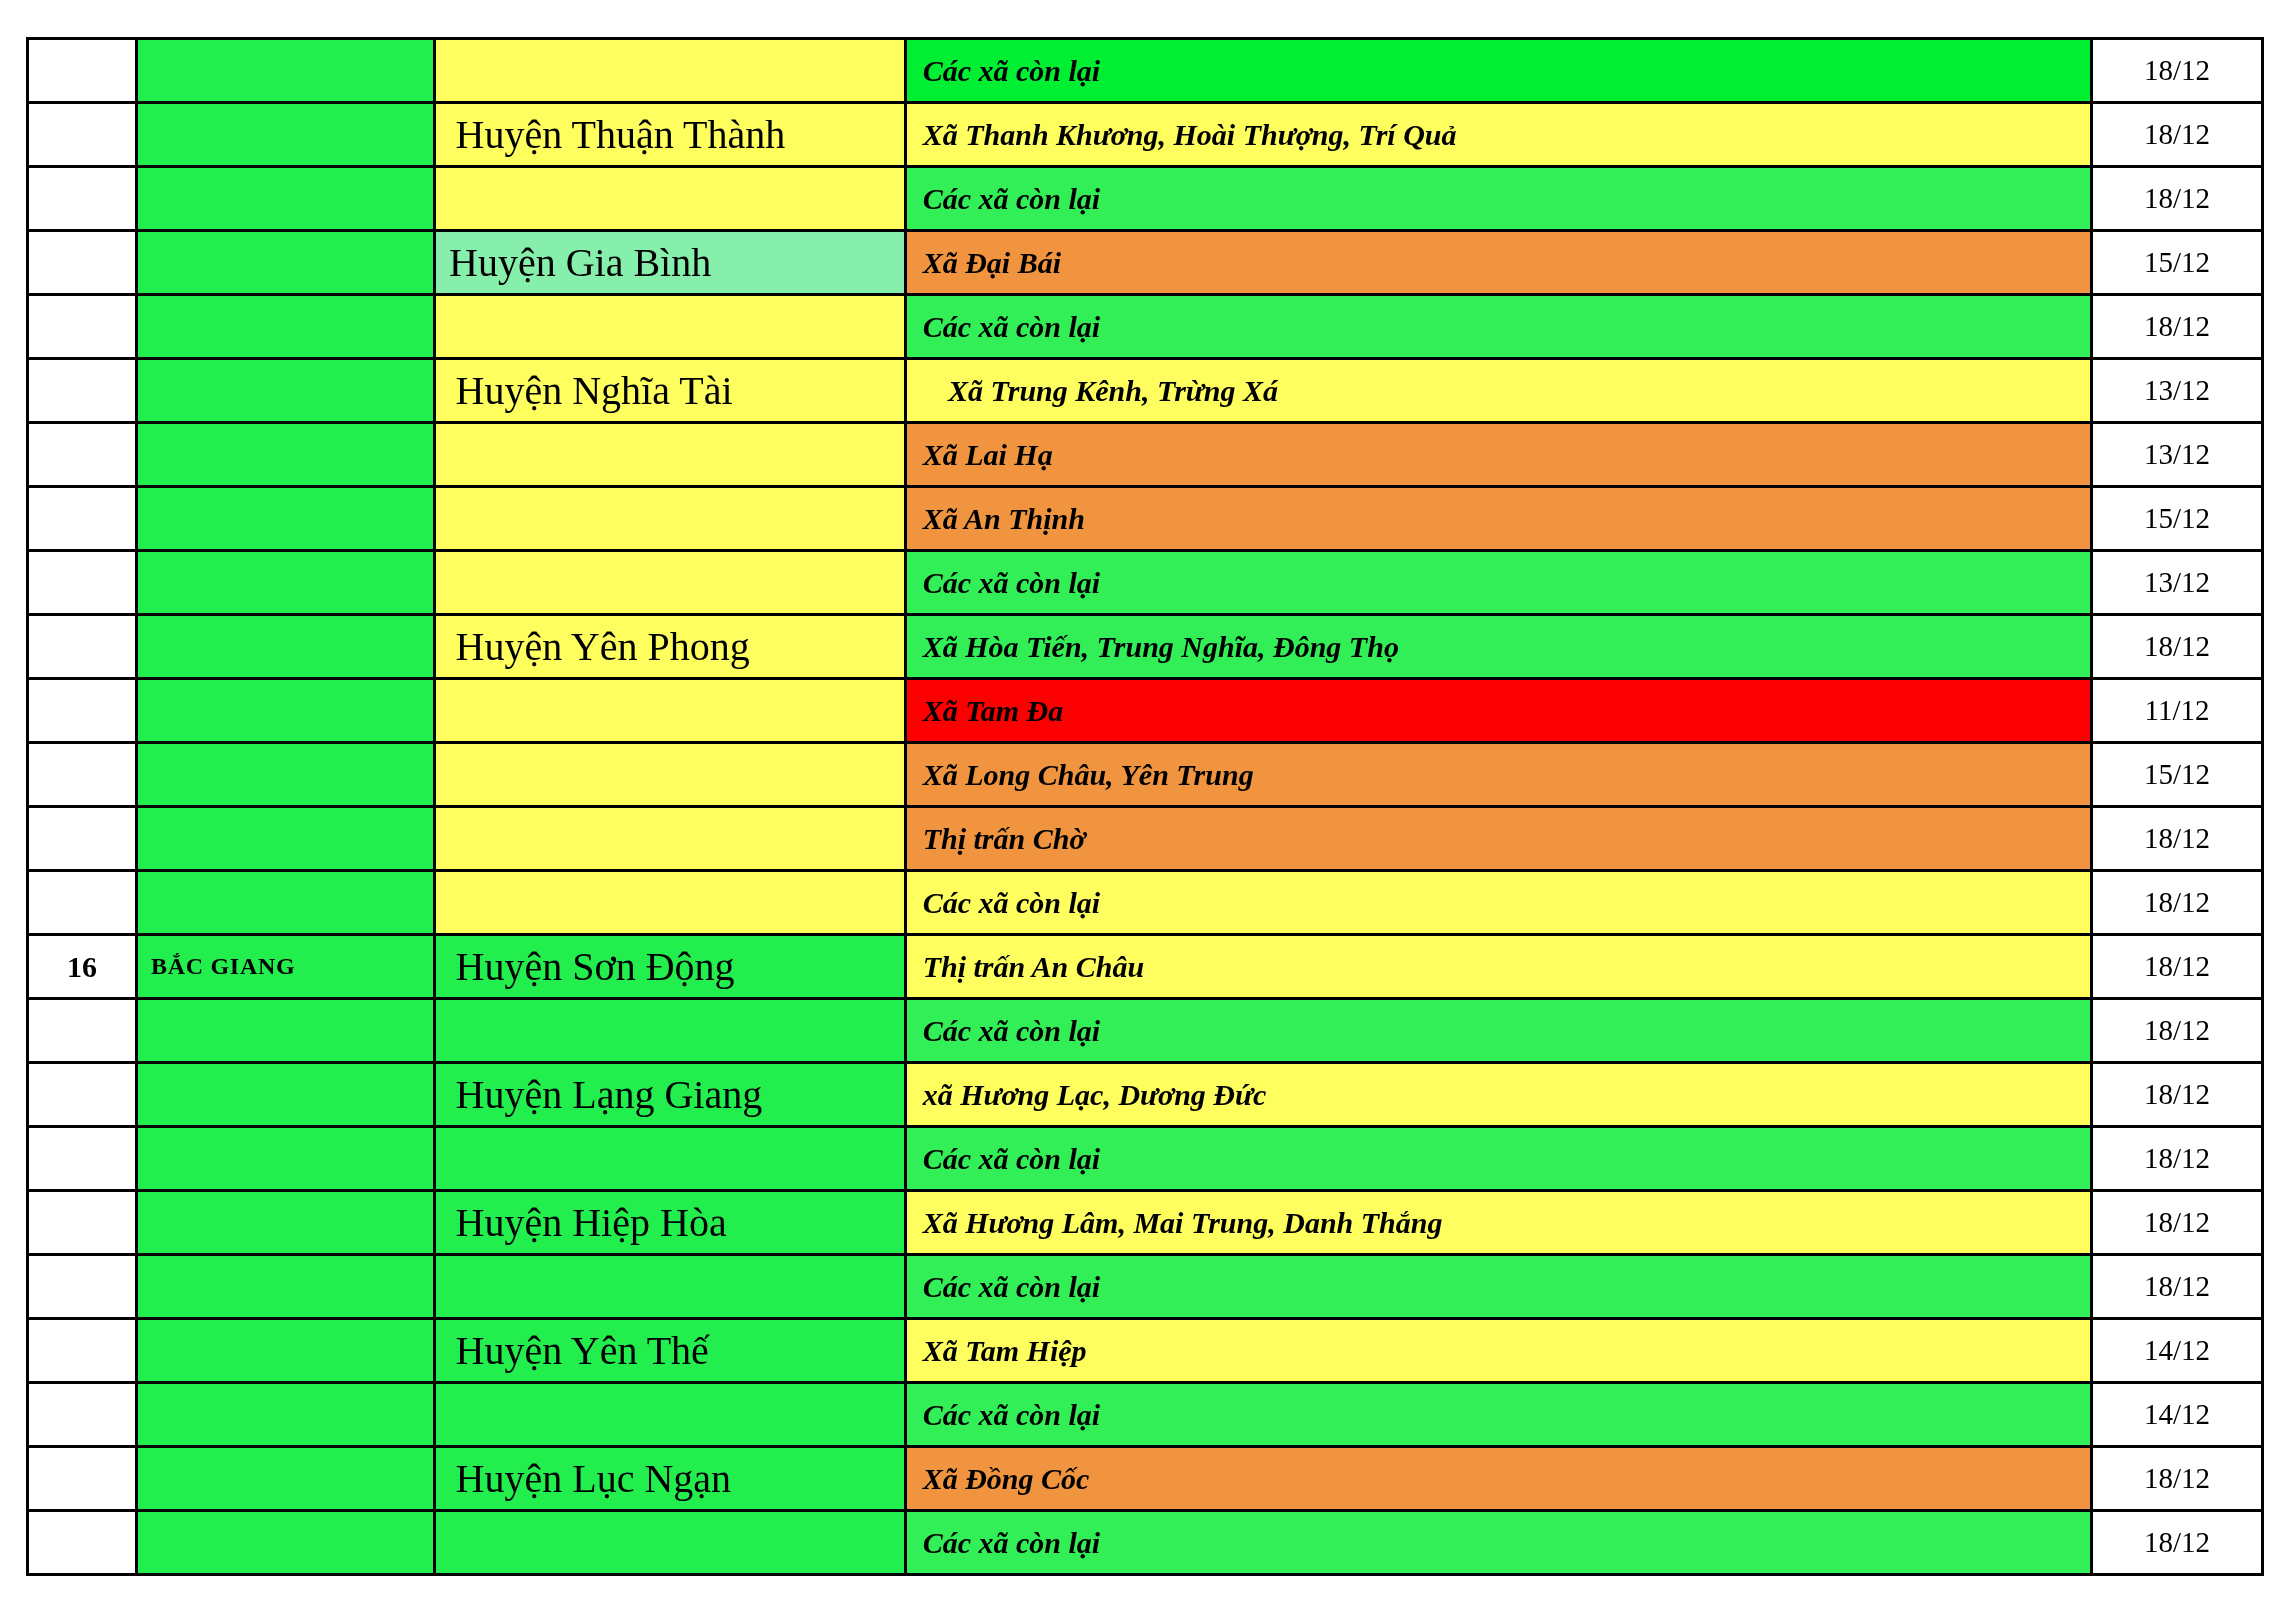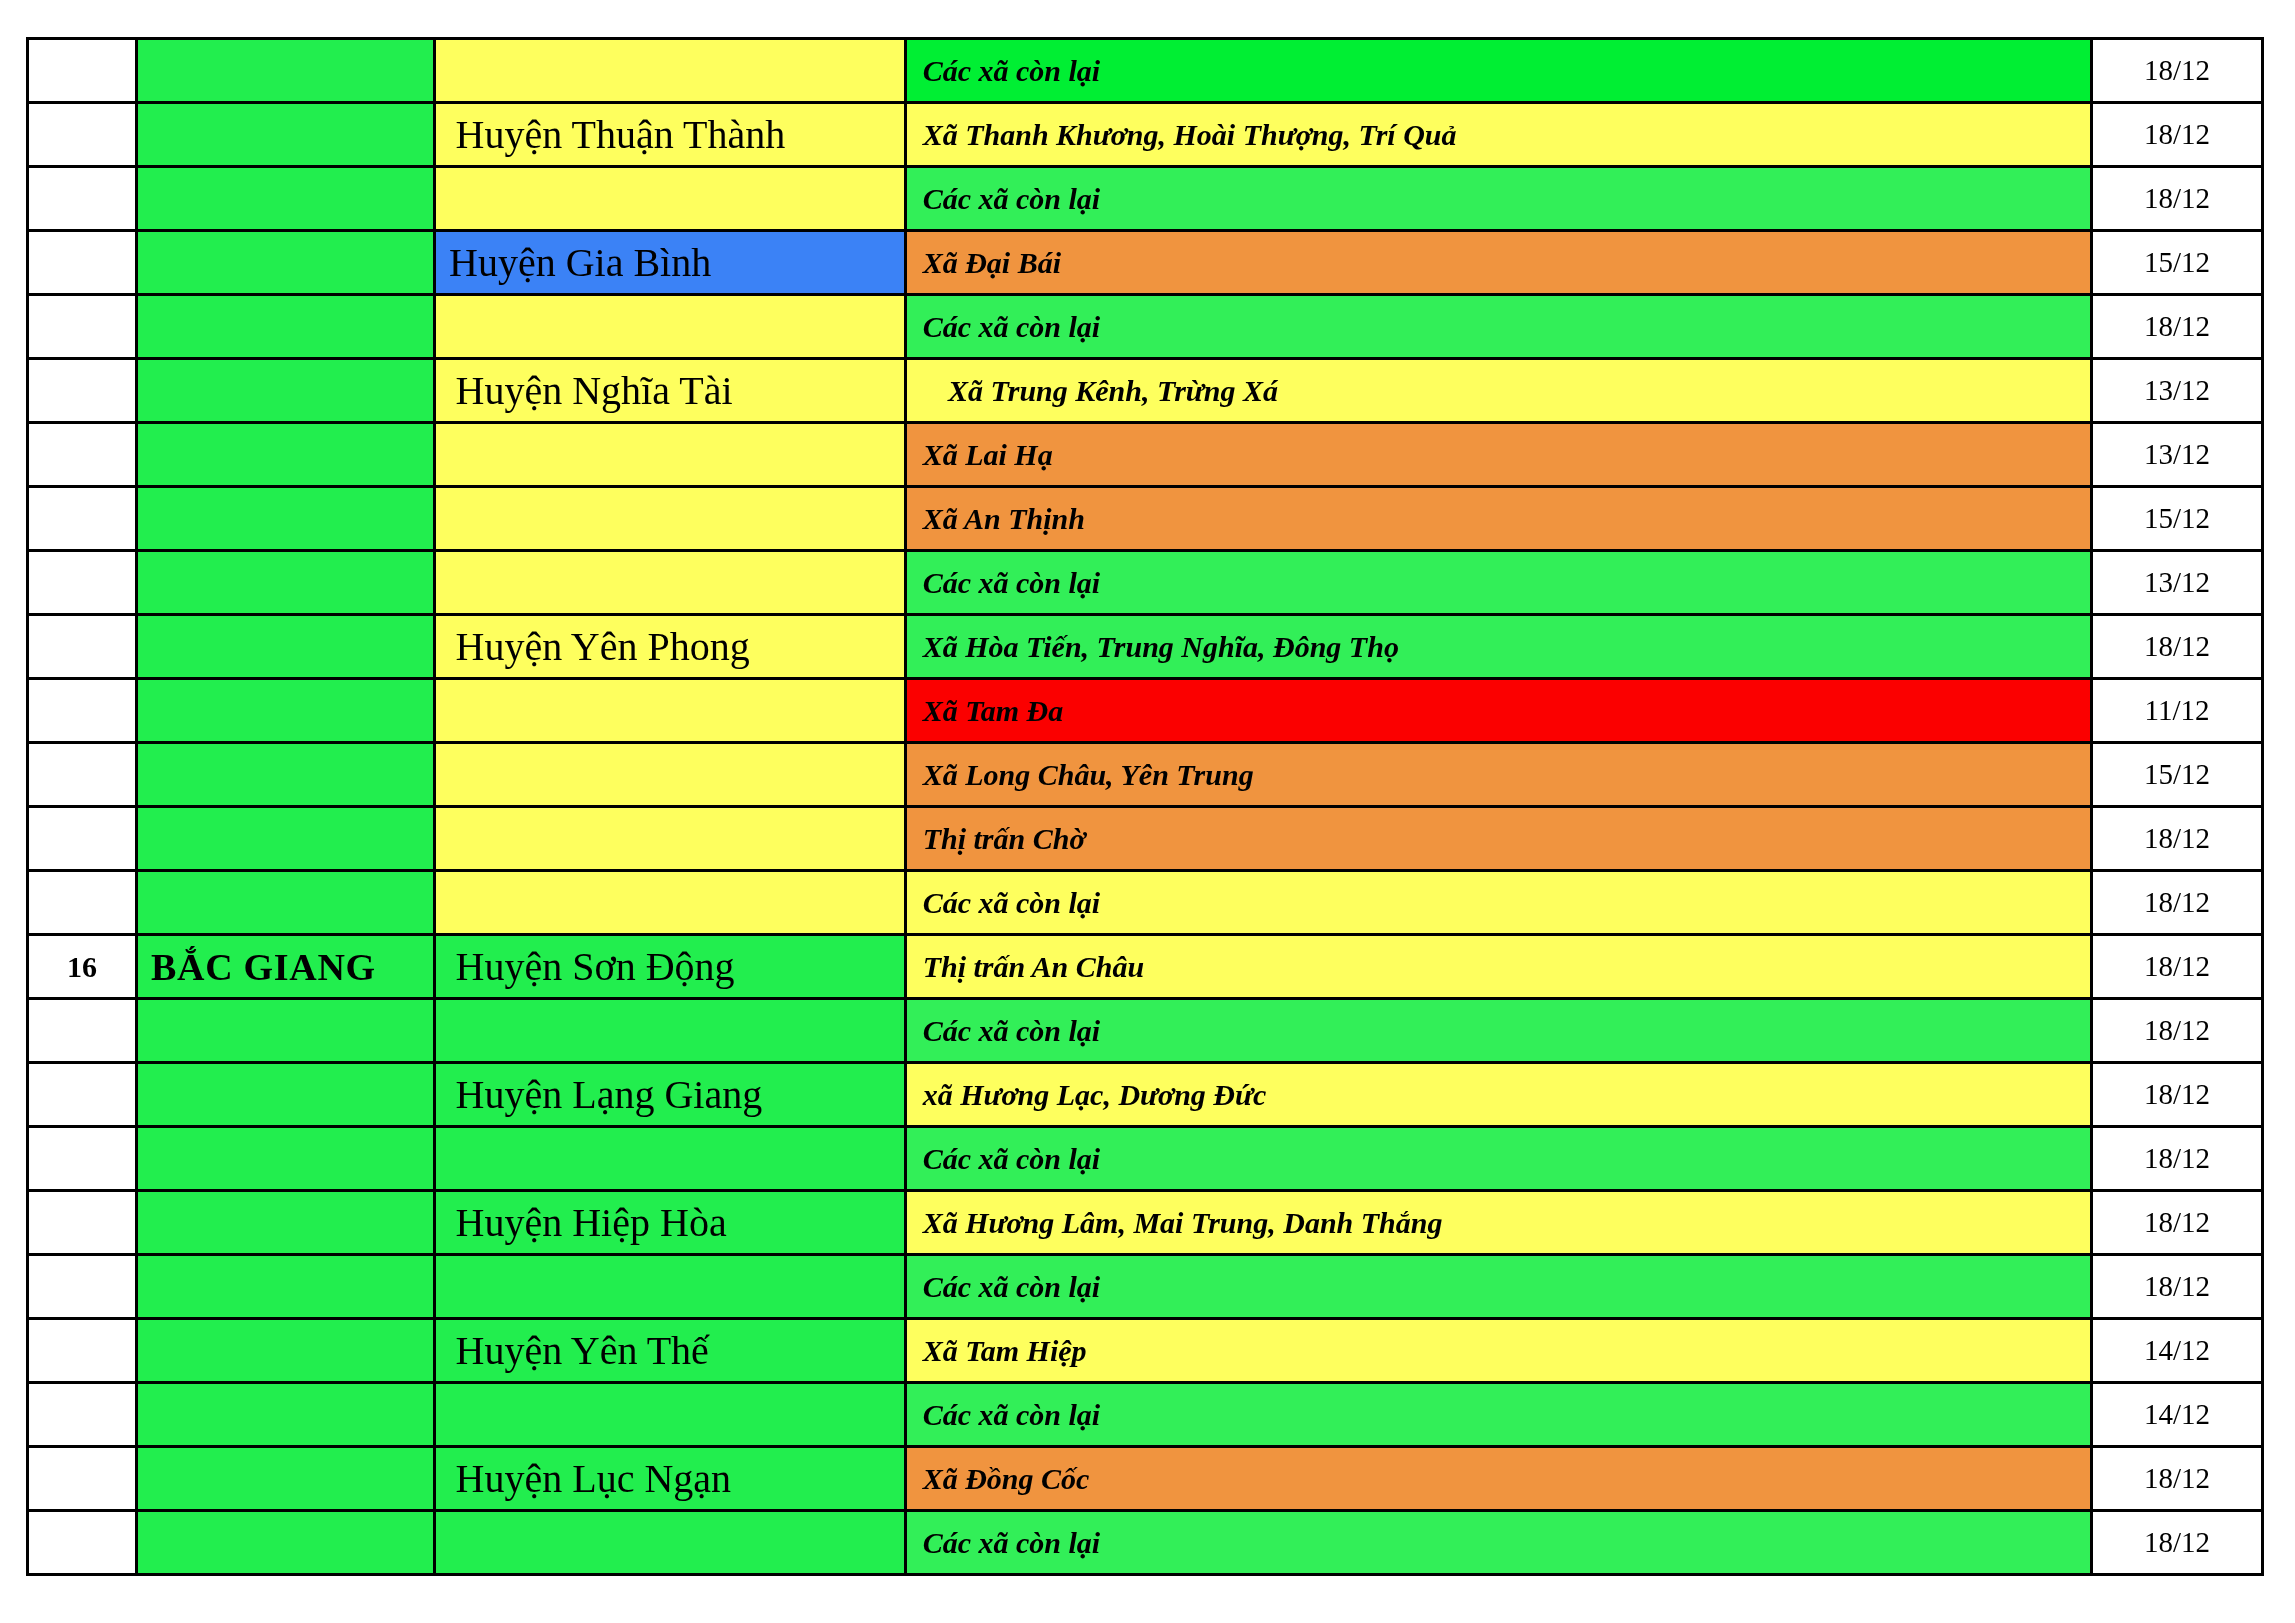--- a/index.html
+++ b/index.html
@@ -38,21 +38,21 @@
     color: #000;
     background: #ffffff;
   }
   .c-stt {
     justify-content: center;
     font-size: 30px;
     font-weight: bold;
   }
   .c-province {
     padding-left: 13px;
-    font-size: 38px;
+    font-size: 24px;
     font-weight: bold;
     letter-spacing: 0.7px;
   }
   .c-district {
     padding-left: 19.6px;
     font-size: 40px;
   }
   .c-commune {
     padding-left: 15.7px;
     font-size: 30px;
@@ -89,21 +89,21 @@
     <div class="cell c-stt" style="background: rgb(255, 255, 255);"></div>
     <div class="cell c-province" style="background: rgb(34, 238, 78);"></div>
     <div class="cell c-district" style="background: rgb(254, 255, 94);"></div>
     <div class="cell c-commune" style="background: rgb(50, 239, 88);">Các xã còn lại</div>
     <div class="cell c-date" style="background: rgb(255, 255, 255);">18/12</div>
   </div>
 
   <div class="row">
     <div class="cell c-stt" style="background: rgb(255, 255, 255);"></div>
     <div class="cell c-province" style="background: rgb(34, 238, 78);"></div>
-    <div class="cell c-district" style="background: #3b82f6; padding-left: 13px;">Huyện Gia Bình</div>
+    <div class="cell c-district" style="background: #86efac; padding-left: 13px;">Huyện Gia Bình</div>
     <div class="cell c-commune" style="background: rgb(240, 148, 63);">Xã Đại Bái</div>
     <div class="cell c-date" style="background: rgb(255, 255, 255);">15/12</div>
   </div>
 
   <div class="row">
     <div class="cell c-stt" style="background: rgb(255, 255, 255);"></div>
     <div class="cell c-province" style="background: rgb(34, 238, 78);"></div>
     <div class="cell c-district" style="background: rgb(254, 255, 94);"></div>
     <div class="cell c-commune" style="background: rgb(50, 239, 88);">Các xã còn lại</div>
     <div class="cell c-date" style="background: rgb(255, 255, 255);">18/12</div>

